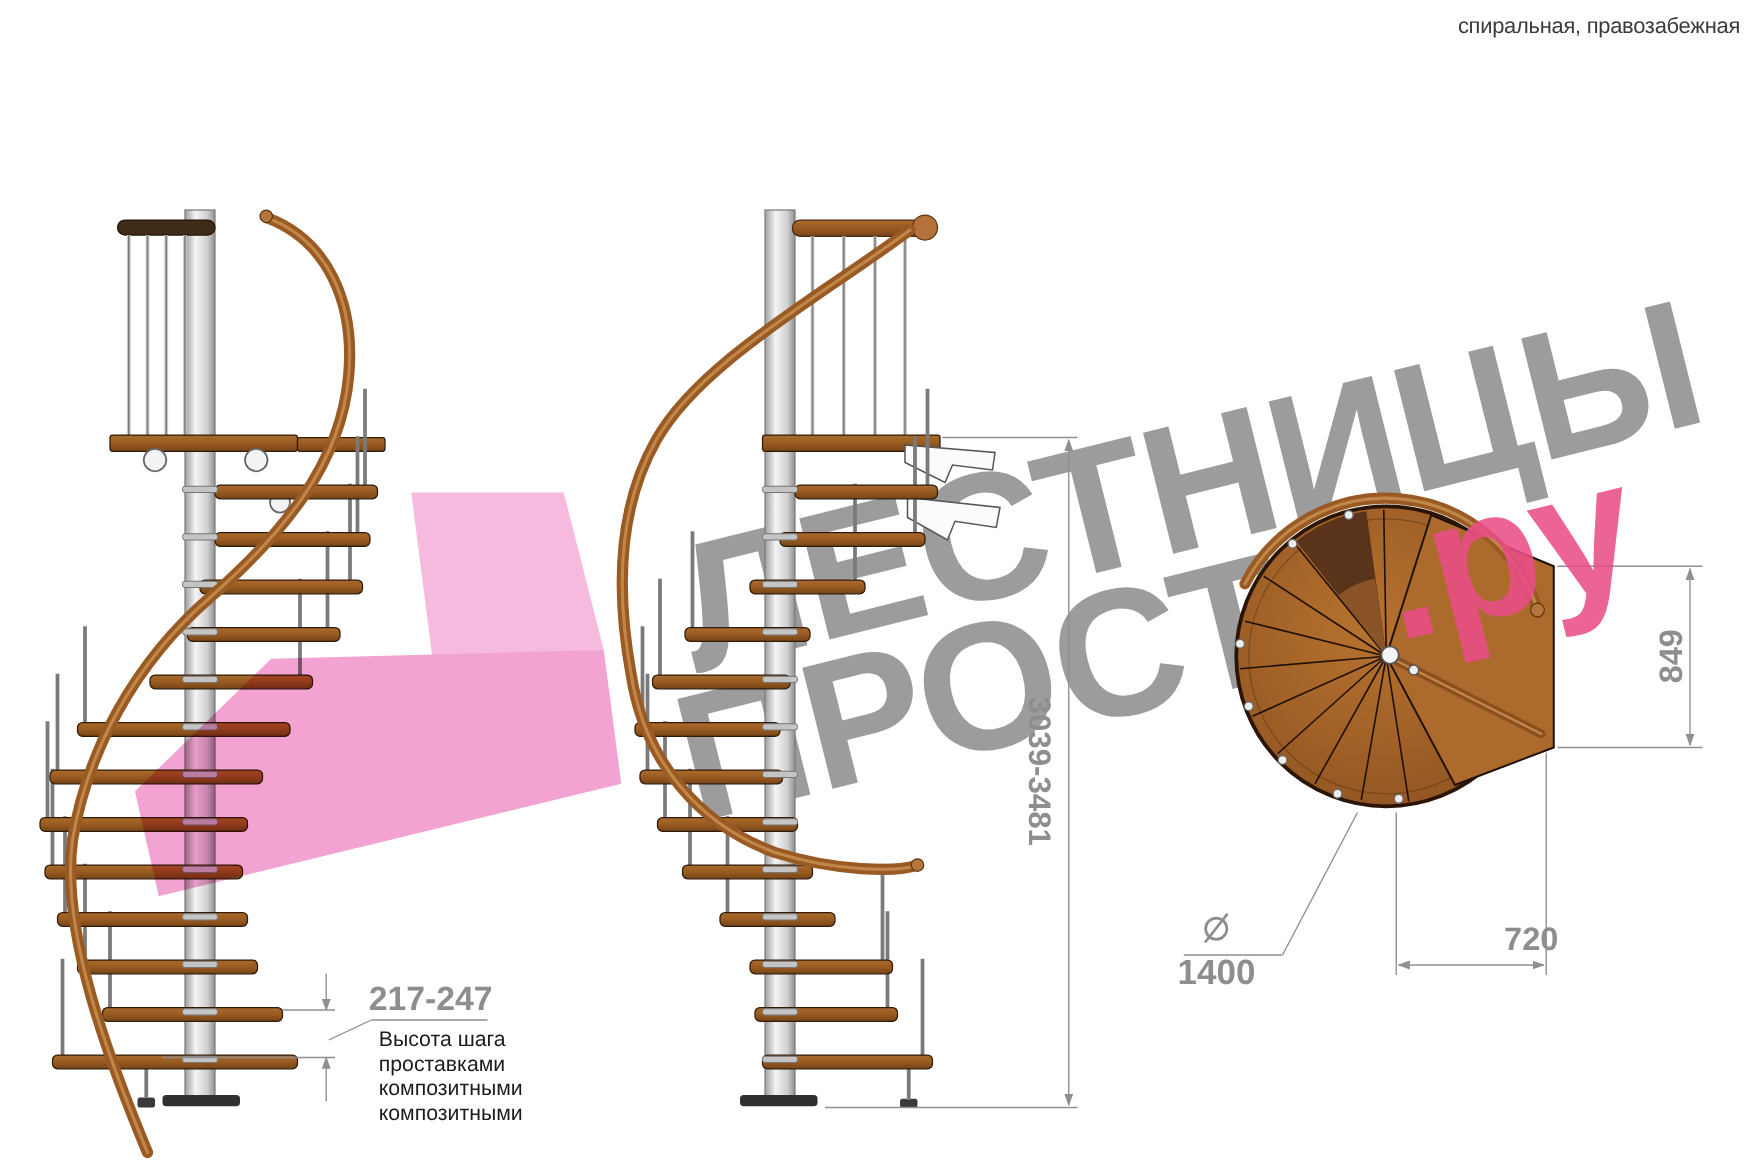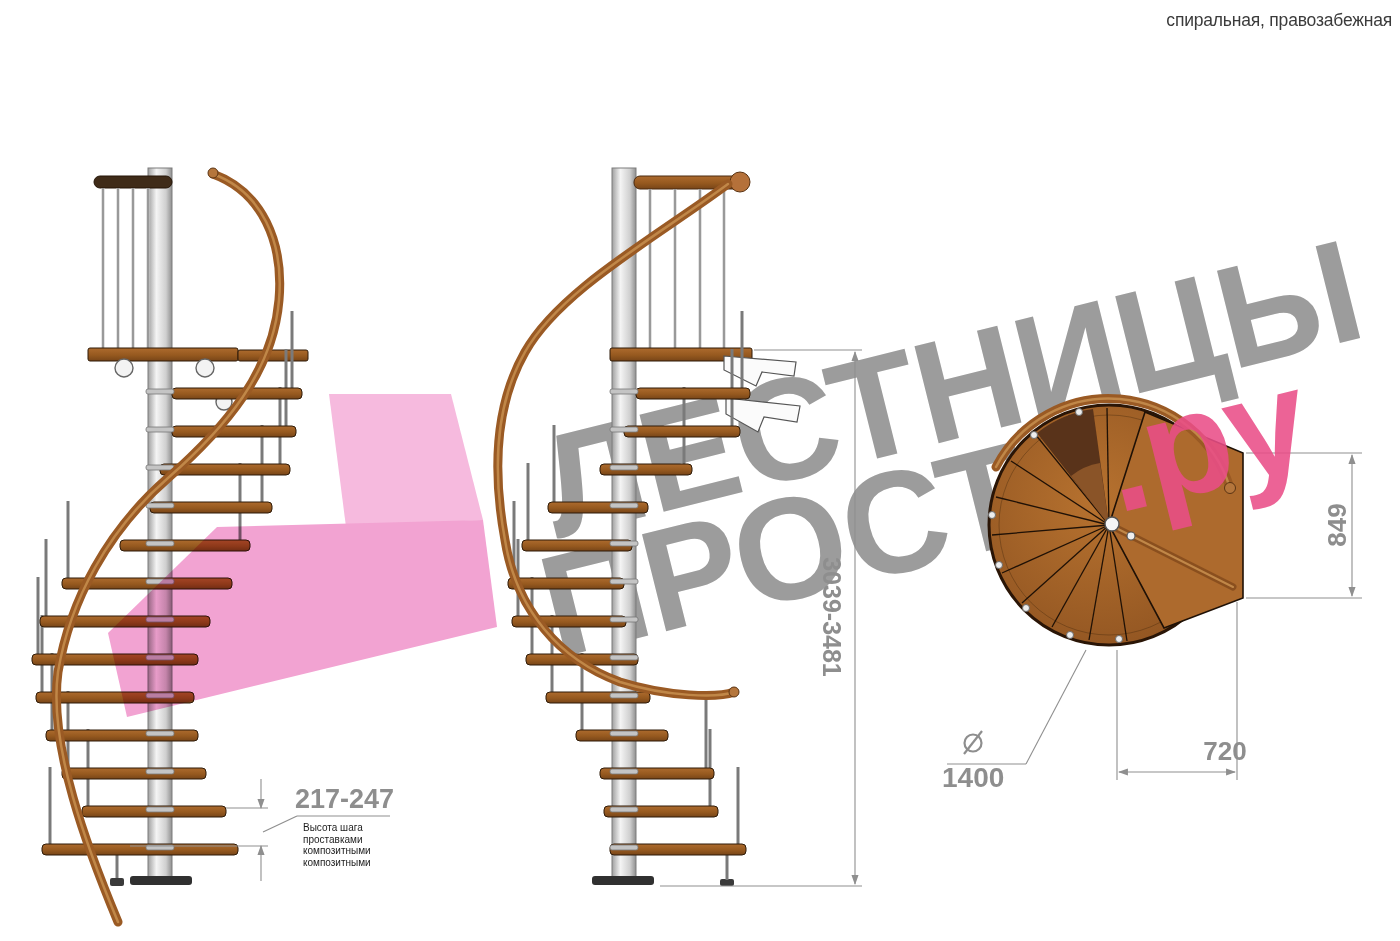--- a/index.html
+++ b/index.html
@@ -8,21 +8,21 @@
   .hdr{position:absolute;top:9px;right:8px;text-align:right;color:#3b3b3b;
        font-size:17.5px;line-height:22px;letter-spacing:-0.2px;}
   .wm{position:absolute;font-weight:bold;color:#9c9c9c;font-size:145px;line-height:1;
       letter-spacing:-1px;transform-origin:0 0;transform:rotate(-14deg);white-space:nowrap;}
   .wm.pink{color:rgba(233,77,135,0.88);}
   .layer{position:absolute;left:0;top:0;}
   .arrowlayer{mix-blend-mode:multiply;}
   .dimnum{position:absolute;font-weight:bold;color:#8e8e8e;white-space:nowrap;}
   .rot90{transform:translate(-50%,-50%) rotate(90deg);}
   .rotm90{transform:translate(-50%,-50%) rotate(-90deg);}
-  .note{position:absolute;color:#1c1c1c;font-size:10px;line-height:1.16;}
+  .note{position:absolute;color:#1c1c1c;font-size:17px;line-height:1.16;}
   .dia{position:absolute;display:flex;align-items:center;gap:6px;}
 </style>
 </head>
 <body>
 
 <div class="canvas">
 
   <div class="wm" style="left:527px;top:420px;">ЛЕСТНИЦЫ</div>
   <div class="wm" style="left:527px;top:540px;">ПРОСТО</div>
 

